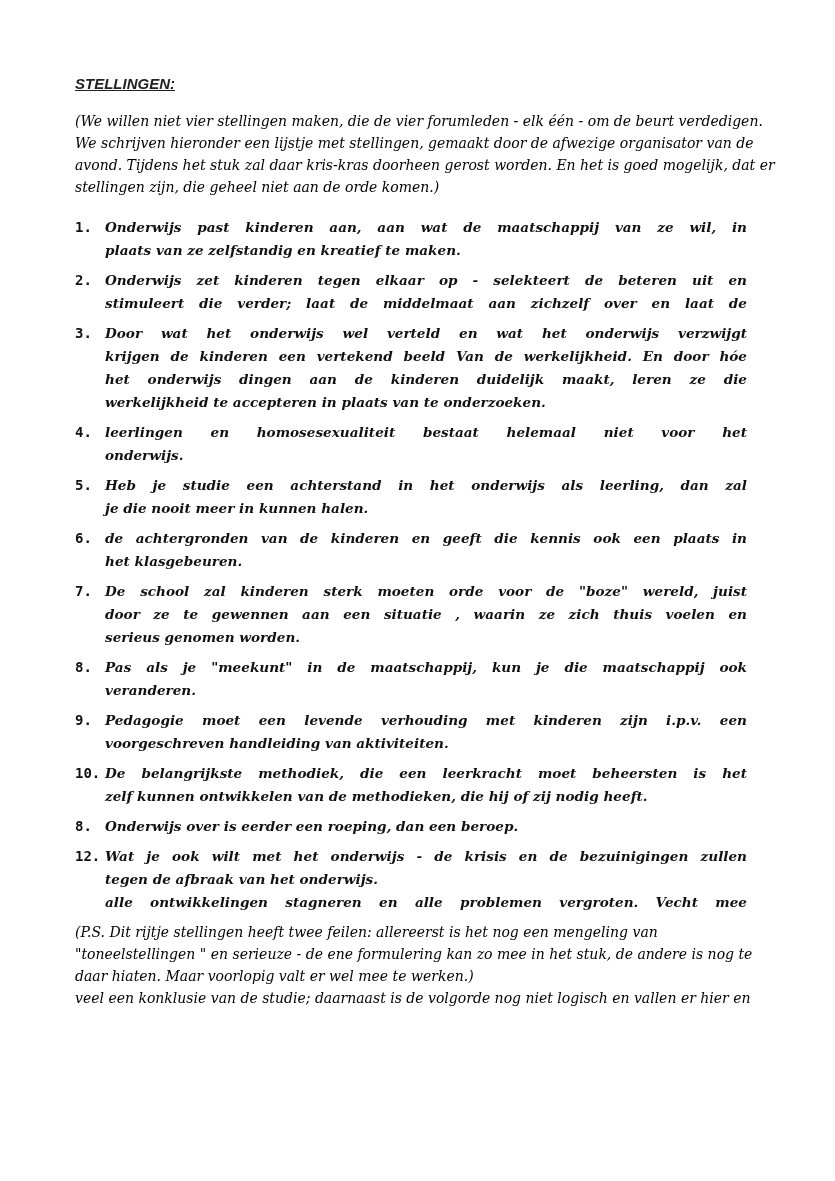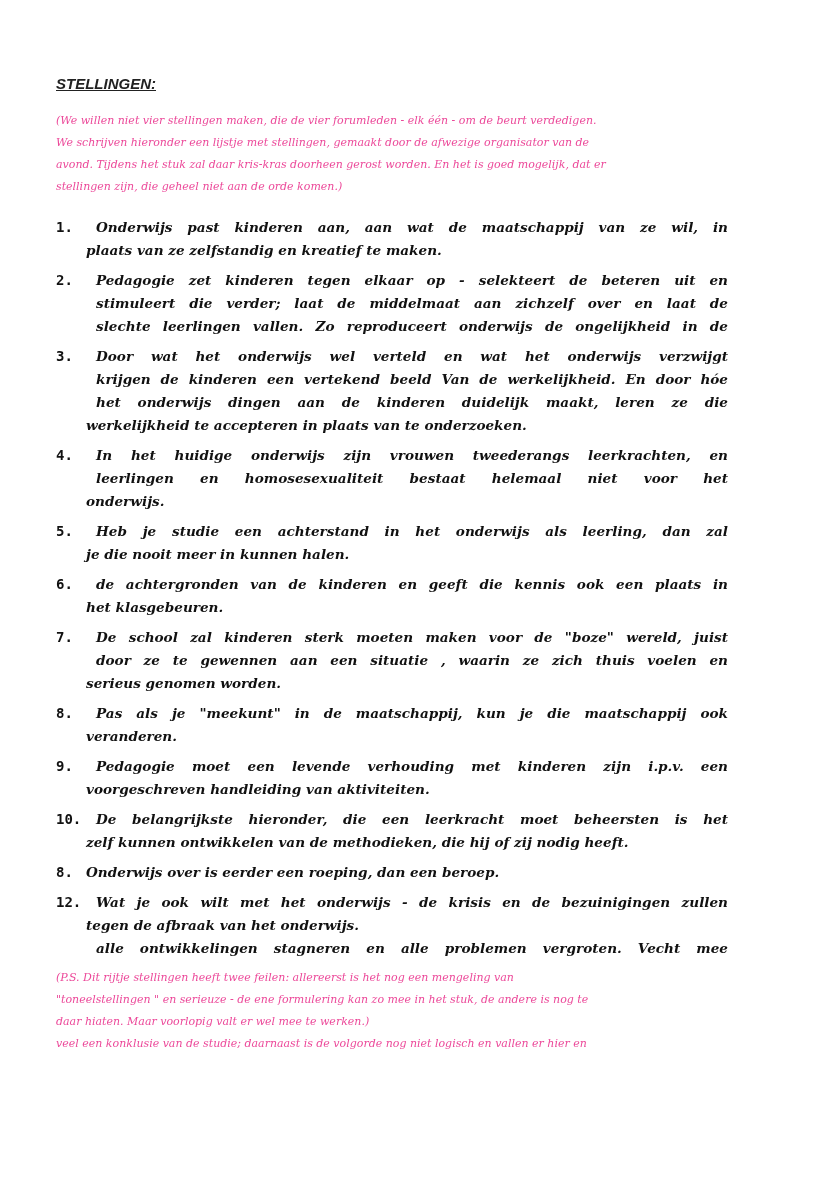--- a/index.html
+++ b/index.html
@@ -1,40 +1,40 @@
 <!DOCTYPE html>
 <html><head>
 <meta charset="utf-8">
 <style>
   html, body { margin:0; padding:0; background:#ffffff; }
   body { width:835px; height:1181px; position:relative; overflow:hidden; color:#1a1a1a; }
-  .page { position:absolute; left:56px; top:74px; width:672px; }
+  .page { position:absolute; left:75px; top:74px; width:672px; }
   .heading {
     font-family:"Liberation Sans", sans-serif; font-style:italic; font-size:15px;
     text-decoration:underline; margin:0; line-height:20px; color:#222;
   }
   .intro, .ps {
-    font-family:"DejaVu Serif", serif; font-style:italic; font-size:11px;
-    line-height:22px; color:#ec4899; margin:0;
+    font-family:"DejaVu Serif", serif; font-style:italic; font-size:14px;
+    line-height:22px; color:#000000; margin:0;
   }
   .intro { margin-top:16px; }
   .intro .ln, .ps .ln { display:block; white-space:nowrap; }
   .items { margin-top:18px; }
   .item { position:relative; padding-left:30px; margin-bottom:7px; }
   .num {
     position:absolute; left:0; top:0;
     font-family:"DejaVu Sans Mono", monospace; font-weight:bold; font-size:14px;
     line-height:23px; color:#111;
   }
   .txt {
     font-family:"DejaVu Serif", serif; font-style:italic; font-weight:bold; font-size:13.6px;
     line-height:23px; color:#111;
   }
   .txt .ln { display:block; white-space:nowrap; }
-  .txt .ln.j { text-align:justify; text-align-last:justify; white-space:normal;margin-left:10px; }
+  .txt .ln.j { text-align:justify; text-align-last:justify; white-space:normal; }
   .ps { }
 </style>
 </head>
 <body>
 
 <div class="page">
   <h1 class="heading">STELLINGEN:</h1>
 
   <p class="intro">
     <span class="ln">(We willen niet vier stellingen maken, die de vier forumleden - elk één - om de beurt verdedigen.</span>
@@ -47,38 +47,36 @@
       <div class="item">
         <span class="num">1.</span>
         <div class="txt">
           <span class="ln j">Onderwijs past kinderen aan, aan wat de maatschappij van ze wil, in</span>
           <span class="ln">plaats van ze zelfstandig en kreatief te maken.</span>
         </div>
       </div>
       <div class="item">
         <span class="num">2.</span>
         <div class="txt">
-          <span class="ln j">Pedagogie zet kinderen tegen elkaar op - selekteert de beteren uit en</span>
+          <span class="ln j">Onderwijs zet kinderen tegen elkaar op - selekteert de beteren uit en</span>
           <span class="ln j">stimuleert die verder; laat de middelmaat aan zichzelf over en laat de</span>
-          <span class="ln j">slechte leerlingen vallen. Zo reproduceert onderwijs de ongelijkheid in de</span>
         </div>
       </div>
       <div class="item">
         <span class="num">3.</span>
         <div class="txt">
           <span class="ln j">Door wat het onderwijs wel verteld en wat het onderwijs verzwijgt</span>
           <span class="ln j">krijgen de kinderen een vertekend beeld Van de werkelijkheid. En door hóe</span>
           <span class="ln j">het onderwijs dingen aan de kinderen duidelijk maakt, leren ze die</span>
           <span class="ln">werkelijkheid te accepteren in plaats van te onderzoeken.</span>
         </div>
       </div>
       <div class="item">
         <span class="num">4.</span>
         <div class="txt">
-          <span class="ln j">In het huidige onderwijs zijn vrouwen tweederangs leerkrachten, en</span>
           <span class="ln j">leerlingen en homosesexualiteit bestaat helemaal niet voor het</span>
           <span class="ln">onderwijs.</span>
         </div>
       </div>
       <div class="item">
         <span class="num">5.</span>
         <div class="txt">
           <span class="ln j">Heb je studie een achterstand in het onderwijs als leerling, dan zal</span>
           <span class="ln">je die nooit meer in kunnen halen.</span>
         </div>
@@ -86,21 +84,21 @@
       <div class="item">
         <span class="num">6.</span>
         <div class="txt">
           <span class="ln j">de achtergronden van de kinderen en geeft die kennis ook een plaats in</span>
           <span class="ln">het klasgebeuren.</span>
         </div>
       </div>
       <div class="item">
         <span class="num">7.</span>
         <div class="txt">
-          <span class="ln j">De school zal kinderen sterk moeten maken voor de "boze" wereld, juist</span>
+          <span class="ln j">De school zal kinderen sterk moeten orde voor de "boze" wereld, juist</span>
           <span class="ln j">door ze te gewennen aan een situatie , waarin ze zich thuis voelen en</span>
           <span class="ln">serieus genomen worden.</span>
         </div>
       </div>
       <div class="item">
         <span class="num">8.</span>
         <div class="txt">
           <span class="ln j">Pas als je "meekunt" in de maatschappij, kun je die maatschappij ook</span>
           <span class="ln">veranderen.</span>
         </div>
@@ -108,21 +106,21 @@
       <div class="item">
         <span class="num">9.</span>
         <div class="txt">
           <span class="ln j">Pedagogie moet een levende verhouding met kinderen zijn i.p.v. een</span>
           <span class="ln">voorgeschreven handleiding van aktiviteiten.</span>
         </div>
       </div>
       <div class="item">
         <span class="num">10.</span>
         <div class="txt">
-          <span class="ln j">De belangrijkste hieronder, die een leerkracht moet beheersten is het</span>
+          <span class="ln j">De belangrijkste methodiek, die een leerkracht moet beheersten is het</span>
           <span class="ln">zelf kunnen ontwikkelen van de methodieken, die hij of zij nodig heeft.</span>
         </div>
       </div>
       <div class="item">
         <span class="num">8.</span>
         <div class="txt">
           <span class="ln">Onderwijs over is eerder een roeping, dan een beroep.</span>
         </div>
       </div>
       <div class="item">

